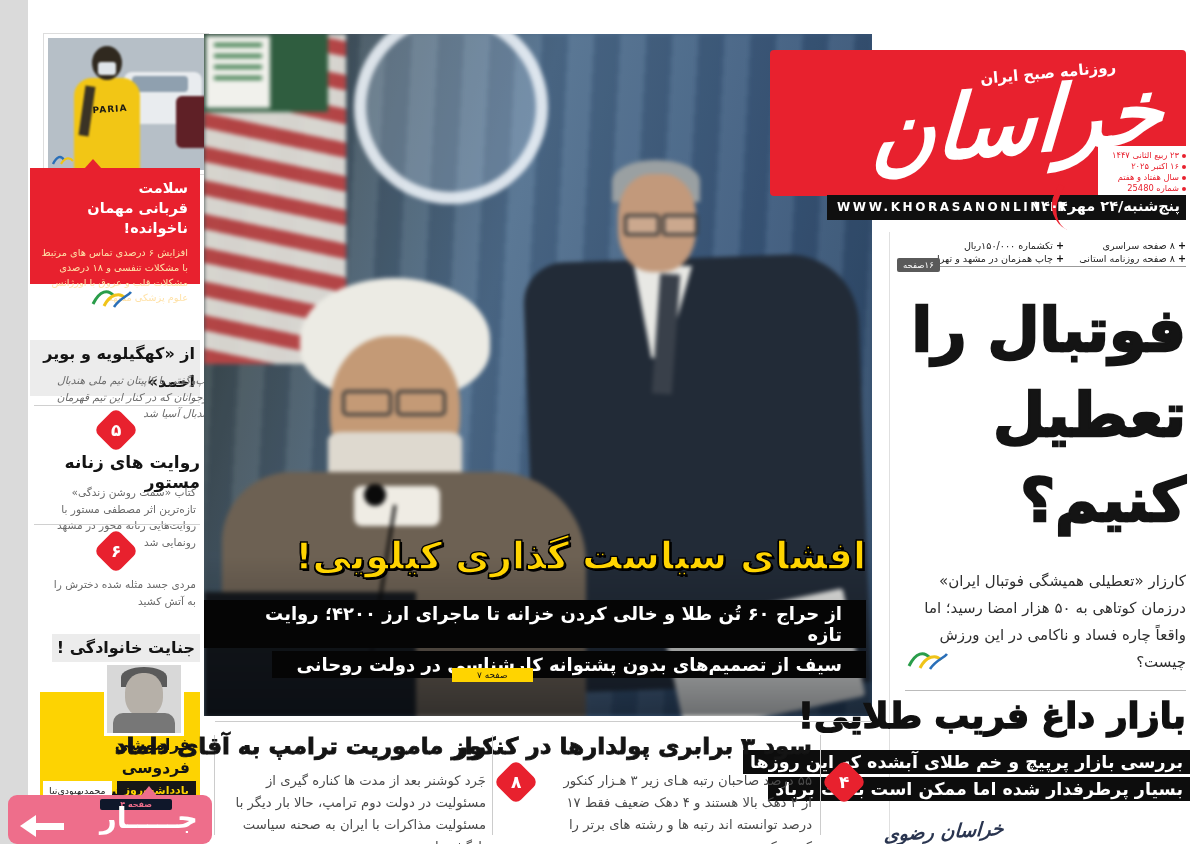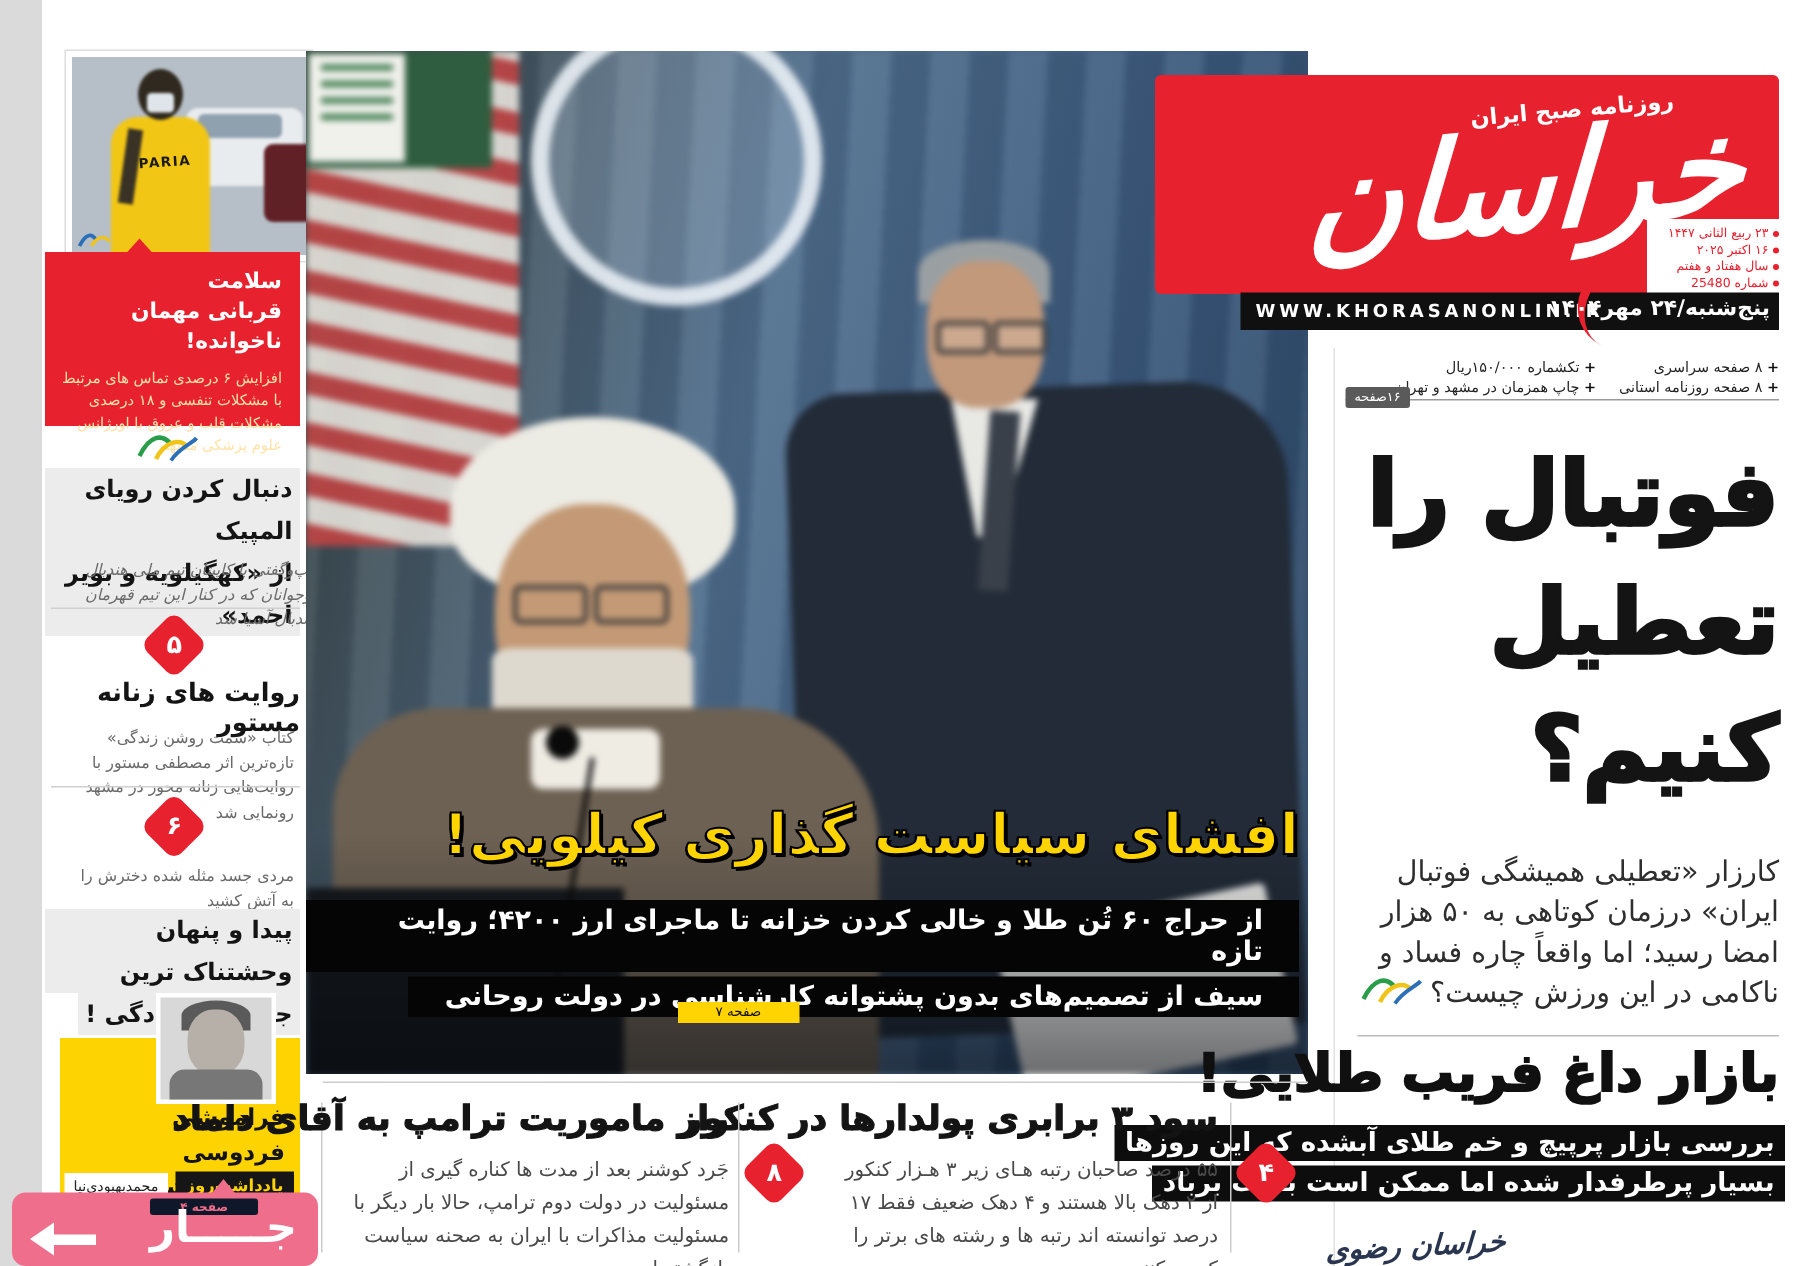--- a/index.html
+++ b/index.html
@@ -117,21 +117,21 @@
   .info .plus{color:#111;font-weight:bold;margin-left:3px;}
   .info-right{right:14px;}
   .info-left{right:136px;}
   .mh-rule{left:897px;top:266px;width:289px;height:1px;background:#9a9a9a;}
   .pages-badge{left:897px;top:258px;background:#5a5a5a;color:#fff;font-size:8.5px;padding:2px 6px;border-radius:2px;z-index:22;}
 
   
   .col-rule{left:889px;top:232px;width:1px;height:612px;background:#e0e0e0;}
   .lead-title{left:905px;top:288px;width:281px;text-align:right;font-size:60px;font-weight:bold;color:#141414;
               line-height:85px;-webkit-text-stroke:2.3px #141414;white-space:nowrap;}
-  .lead-sub{left:905px;top:568px;width:281px;font-size:19px;line-height:27px;color:#2e2e2e;text-align:right;}
+  .lead-sub{left:905px;top:568px;width:281px;font-size:15px;line-height:27px;color:#2e2e2e;text-align:right;}
   .scribble2{left:906px;top:646px;}
   .lead-rule{left:905px;top:690px;width:281px;height:1px;background:#bbb;}
   .gold-title{left:905px;top:696px;width:281px;text-align:right;font-size:35px;font-weight:bold;color:#101010;
               -webkit-text-stroke:1.4px #101010;white-space:nowrap;}
   .gold-sub{left:905px;top:750px;width:285px;text-align:right;}
   .gold-sub div{margin-bottom:3px;}
   .gold-sub span{background:#0d0d0d;color:#fff;font-size:17.5px;font-weight:bold;padding:2px 7px;display:inline-block;white-space:nowrap;}
   .rezavi{left:884px;top:820px;font-size:19px;font-weight:bold;font-style:italic;color:#2a3550;
           transform:rotate(-3deg) skewX(-6deg);z-index:5;}
 
@@ -173,39 +173,39 @@
     <div class="sb-red-sub">افزایش ۶ درصدی تماس های مرتبط با مشکلات تنفسی و ۱۸ درصدی مشکلات قلب و عروق با اورژانس علوم پزشکی مشهد</div>
   </div>
 
   <svg class="abs scribble" style="left:90px;top:284px" viewBox="0 0 44 28">
     <path d="M3 20 C10 6,18 5,24 12" stroke="#2a9d4a" stroke-width="3" fill="none"></path>
     <path d="M14 22 C20 10,30 8,35 14" stroke="#f0c419" stroke-width="3" fill="none"></path>
     <path d="M24 23 C30 14,38 12,41 8" stroke="#2a6fb8" stroke-width="2.6" fill="none"></path>
   </svg>
 
   <div class="abs sb-item-title rtl" style="left:30px;top:312px;width:170px;">
-    <span>دنبال کردن رویای المپیک</span><br>
+    <br>
     <span>از «کهگیلویه و بویر احمد»</span>
   </div>
   <div class="abs sb-item-sub rtl" style="left:51px;top:372px;width:160px;font-style:italic;">گپ‌وگفتی با کاپیتان تیم ملی هندبال نوجوانان که در کنار این تیم قهرمان هندبال آسیا شد</div>
   <div class="abs rule-h" style="left:34px;top:405px;width:166px;"></div>
 
   <div class="abs diamond" style="left:100px;top:414px;">
     <span>۵</span>
   </div>
   <div class="abs rtl" style="left:30px;top:452px;width:170px;font-size:17px;font-weight:bold;color:#141414;">روایت های زنانه مستور</div>
   <div class="abs sb-item-sub rtl" style="left:36px;top:484px;width:160px;">کتاب «سمت روشن زندگی» تازه‌ترین اثر مصطفی مستور با روایت‌هایی زنانه محور در مشهد رونمایی شد</div>
   <div class="abs rule-h" style="left:34px;top:524px;width:166px;"></div>
 
   <div class="abs diamond" style="left:100px;top:535px;">
     <span>۶</span>
   </div>
   <div class="abs sb-item-sub rtl" style="left:46px;top:576px;width:150px;">مردی جسد مثله شده دخترش را به آتش کشید</div>
   <div class="abs sb-item-title rtl" style="left:30px;top:606px;width:170px;">
-    <span>پیدا و پنهان وحشتناک ترین</span><br>
+    <br>
     <span>جنایت خانوادگی !</span>
   </div>
 
   <div class="abs sb-yellow"></div>
   <div class="abs portrait">
     <div class="p-hair"></div>
     <div class="p-face"></div>
     <div class="p-body"></div>
   </div>
   <div class="abs note-title rtl" style="left:50px;top:734px;width:140px;z-index:7;">

